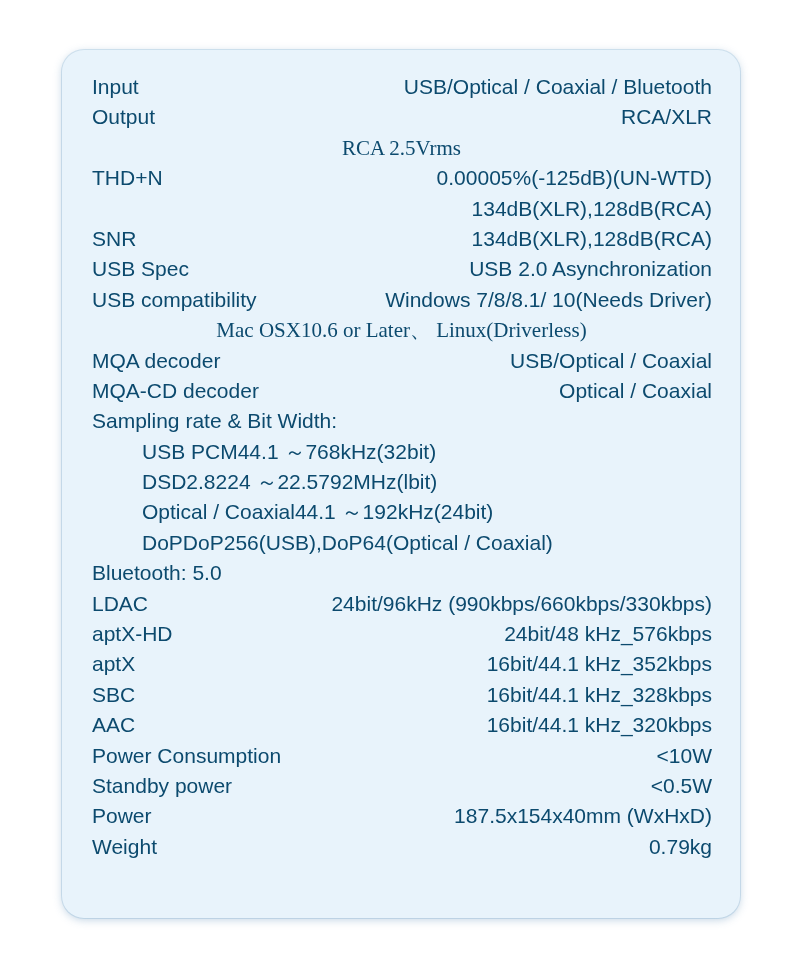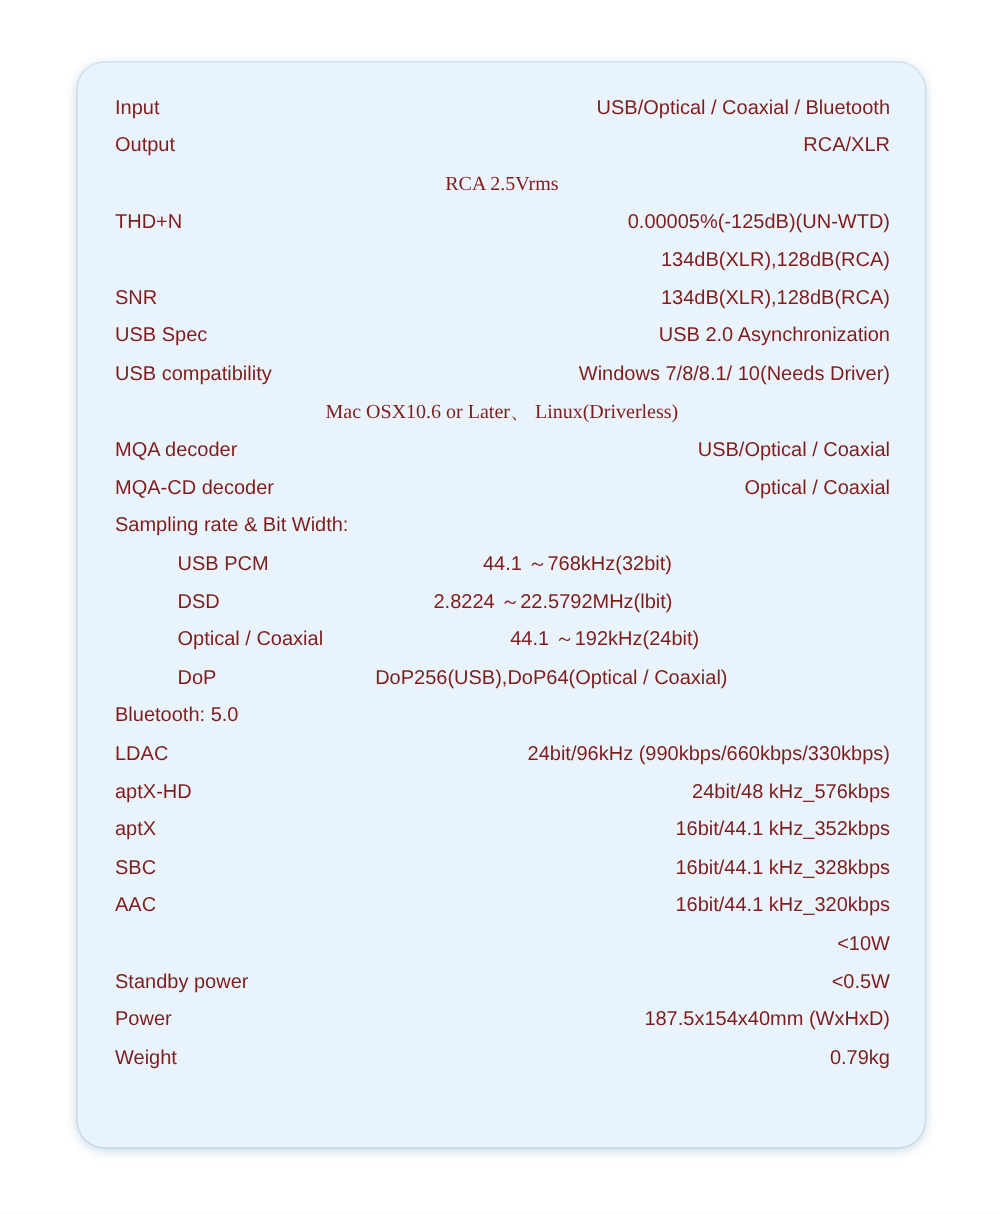--- a/index.html
+++ b/index.html
@@ -32,22 +32,22 @@
   .spec-list {
     margin: 0;
     padding: 0;
     list-style: none;
   }
 
   .row {
     position: relative;
     height: 30.4px;
     line-height: 30.4px;
-    font-size: 16px;
-    color: #7f1d1d;
+    font-size: 21px;
+    color: #0c4a6e;
     white-space: nowrap;
     overflow: hidden;
   }
 
   
   .row.leader {
     display: flex;
     align-items: baseline;
     width: 100%;
   }
@@ -84,21 +84,21 @@
   .row.indent {
     display: flex;
     align-items: baseline;
   }
   .row.indent .sub-label {
     flex: 0 0 auto;
     margin-left: 50px;
   }
   .row.indent .sub-value {
     flex: 1 1 auto;
-    text-align: center;
+    text-align: left;
     padding-right: 3px;
   }
 </style>
 </head>
 <body>
 
 <div id="spec-card">
   <ul class="spec-list" id="spec-list">
       <li class="row leader">
         <span class="label">Input</span>
@@ -183,20 +183,21 @@
         <span class="label">SBC</span>
         <span class="dots"></span>
         <span class="value">16bit/44.1 kHz_328kbps</span>
       </li>
       <li class="row leader">
         <span class="label">AAC</span>
         <span class="dots"></span>
         <span class="value">16bit/44.1 kHz_320kbps</span>
       </li>
       <li class="row leader">
+        <span class="label">Power Consumption</span>
         <span class="dots"></span>
         <span class="value">&lt;10W</span>
       </li>
       <li class="row leader">
         <span class="label">Standby power</span>
         <span class="dots"></span>
         <span class="value">&lt;0.5W</span>
       </li>
       <li class="row leader">
         <span class="label">Power</span>

